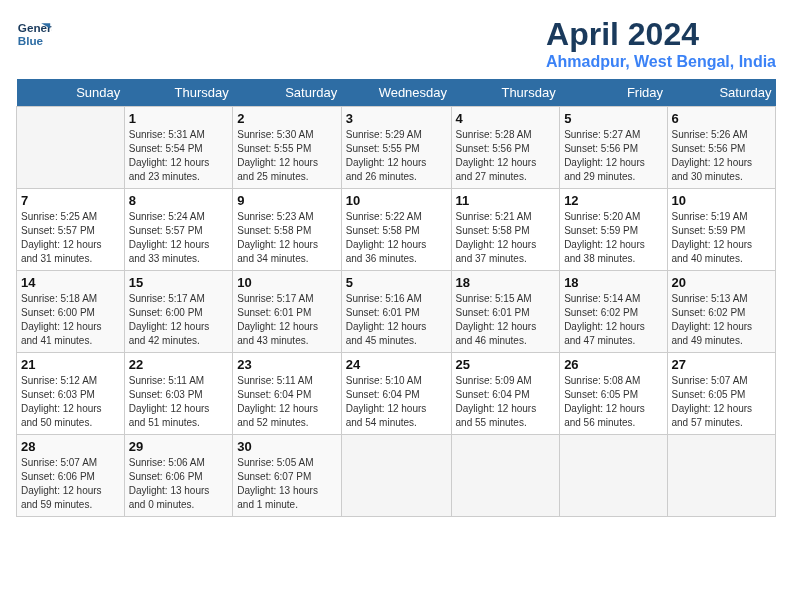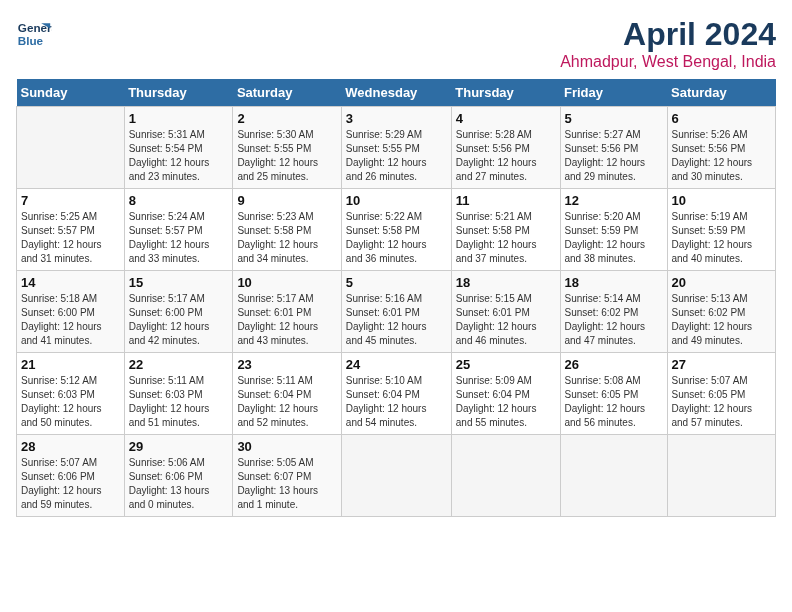--- a/index.html
+++ b/index.html
@@ -19,43 +19,44 @@
     .logo {
       display: flex;
       align-items: center;
       gap: 4px;
     }
     .logo-icon {
       width: 36px;
       height: 36px;
     }
     .title-block {
-      text-align: right;
+      text-align: left;
     }
     .main-title {
       font-size: 32px;
       font-weight: bold;
       color: #1a3a5c;
     }
     .subtitle {
       font-size: 16px;
-      color: #be185d;
+      color: #3b82f6;
+      font-weight: bold;
     }
     table {
       width: 100%;
       border-collapse: collapse;
       font-size: 11px;
     }
     thead tr th {
       background-color: #2e6da4;
       color: #fff;
       padding: 6px 4px;
-      text-align: left;
+      text-align: right;
       font-size: 13px;
-      font-weight: bold;
+      font-weight: normal;
     }
     tbody tr td {
       border: 1px solid #ccc;
       padding: 4px 4px;
       vertical-align: top;
       width: 113px;
     }
     tbody tr {
       background-color: #fff;
     }

